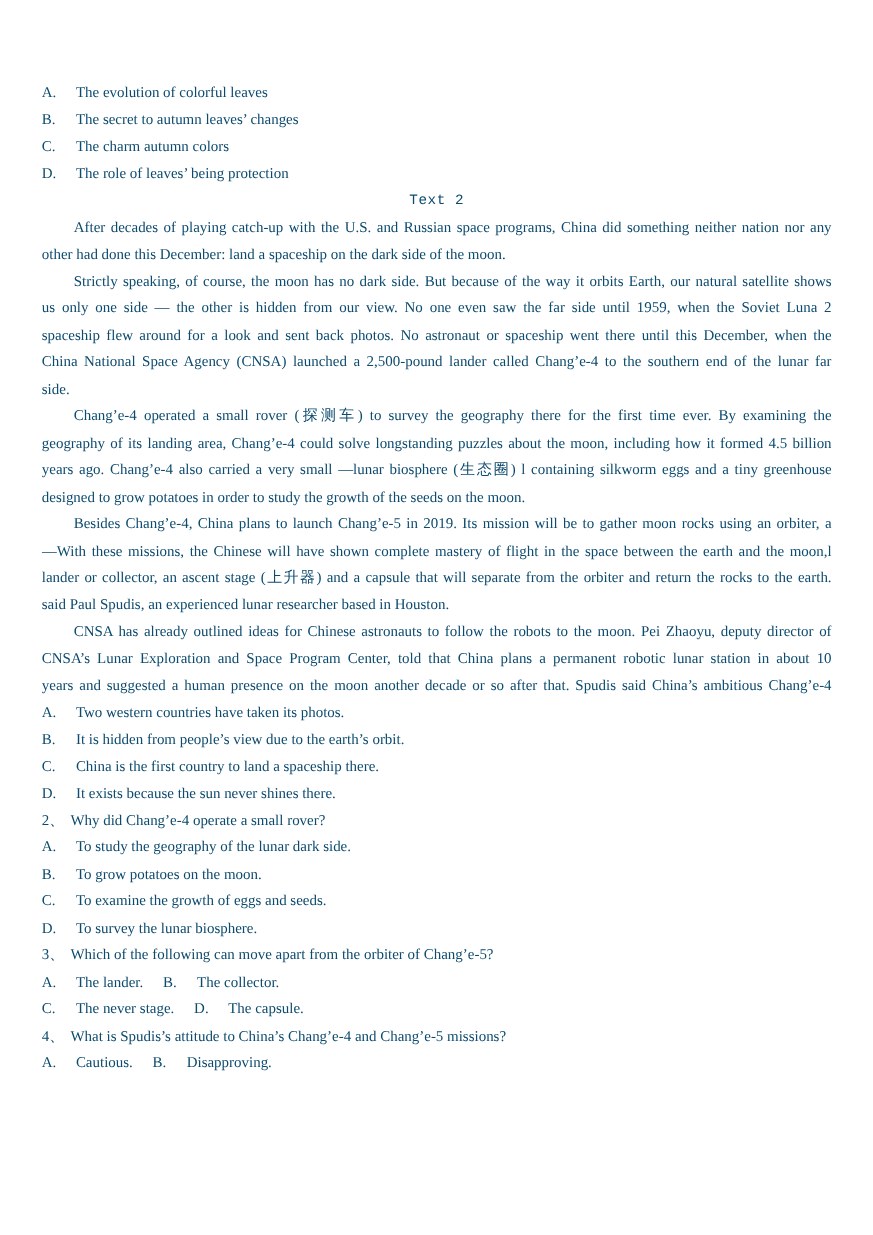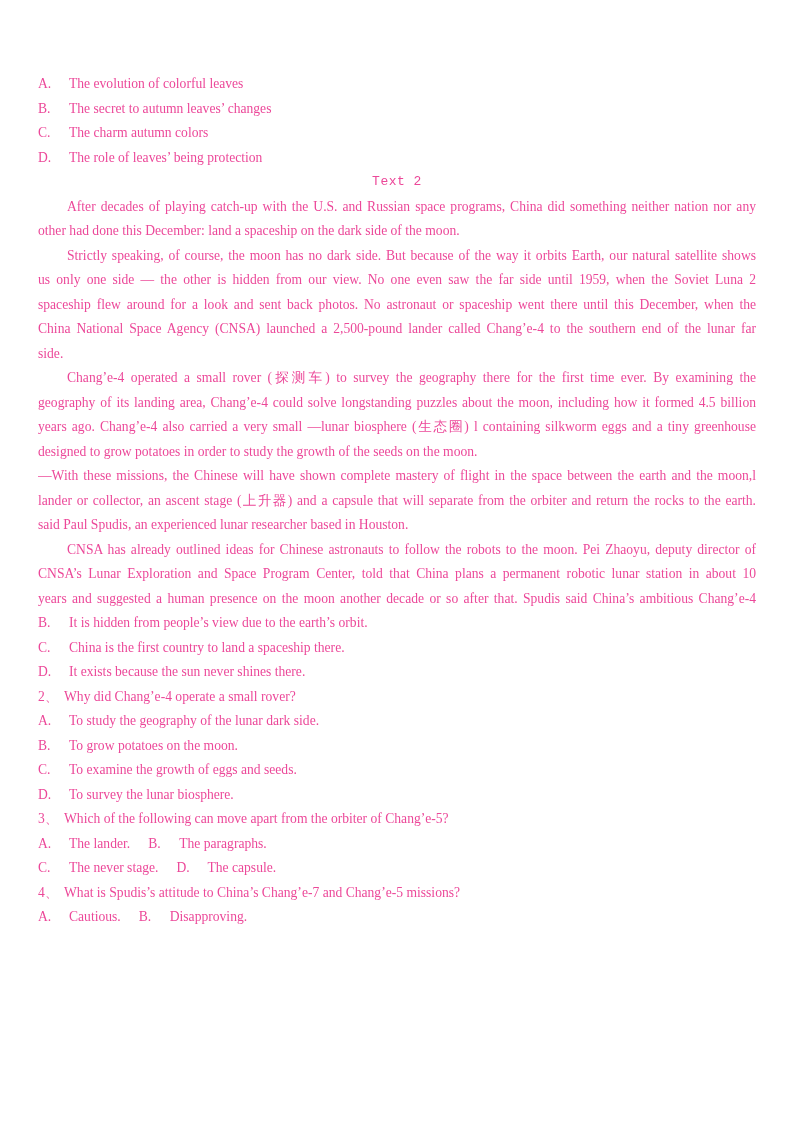--- a/index.html
+++ b/index.html
@@ -6,21 +6,21 @@
   html,body{margin:0;padding:0;background:#ffffff;}
   .page{
     position:relative;
     width:794px;height:1123px;
     margin:0 auto;
     background:#ffffff;
     box-sizing:border-box;
     padding:72px 38px 0 38px;
     font-family:"Liberation Serif","DejaVu Serif",serif;
     font-size:13.6px;
-    color:#ec4899;
+    color:#0c4a6e;
   }
   .line{
     height:24.5px;
     line-height:24.5px;
     overflow:hidden;
     text-align:left;
     white-space:normal;
   }
   .line.just{
     text-align:justify;
@@ -53,33 +53,35 @@
       <div class="line">other had done this December: land a spaceship on the dark side of the moon.</div>
       <div class="line indent just">Strictly speaking, of course, the moon has no dark side. But because of the way it orbits Earth, our natural satellite shows</div>
       <div class="line just">us only one side — the other is hidden from our view. No one even saw the far side until 1959, when the Soviet Luna 2</div>
       <div class="line just">spaceship flew around for a look and sent back photos. No astronaut or spaceship went there until this December, when the</div>
       <div class="line just">China National Space Agency (CNSA) launched a 2,500-pound lander called Chang’e-4 to the southern end of the lunar far</div>
       <div class="line">side.</div>
       <div class="line indent just">Chang’e-4 operated a small rover (探测车) to survey the geography there for the first time ever. By examining the</div>
       <div class="line just">geography of its landing area, Chang’e-4 could solve longstanding puzzles about the moon, including how it formed 4.5 billion</div>
       <div class="line just">years ago. Chang’e-4 also carried a very small —lunar biosphere (生态圈) l containing silkworm eggs and a tiny greenhouse</div>
       <div class="line">designed to grow potatoes in order to study the growth of the seeds on the moon.</div>
+      <div class="line indent just">Besides Chang’e-4, China plans to launch Chang’e-5 in 2019. Its mission will be to gather moon rocks using an orbiter, a</div>
       <div class="line just">—With these missions, the Chinese will have shown complete mastery of flight in the space between the earth and the moon,l</div>
       <div class="line just">lander or collector, an ascent stage (上升器) and a capsule that will separate from the orbiter and return the rocks to the earth.</div>
       <div class="line">said Paul Spudis, an experienced lunar researcher based in Houston.</div>
       <div class="line indent just">CNSA has already outlined ideas for Chinese astronauts to follow the robots to the moon. Pei Zhaoyu, deputy director of</div>
       <div class="line just">CNSA’s Lunar Exploration and Space Program Center, told that China plans a permanent robotic lunar station in about 10</div>
       <div class="line just">years and suggested a human presence on the moon another decade or so after that. Spudis said China’s ambitious Chang’e-4</div>
+      <div class="line"><span class="pair"><span class="opt-label">A.</span><span>Two western countries have taken its photos.</span></span></div>
       <div class="line"><span class="pair"><span class="opt-label">B.</span><span>It is hidden from people’s view due to the earth’s orbit.</span></span></div>
       <div class="line"><span class="pair"><span class="opt-label">C.</span><span>China is the first country to land a spaceship there.</span></span></div>
       <div class="line"><span class="pair"><span class="opt-label">D.</span><span>It exists because the sun never shines there.</span></span></div>
       <div class="line"><span class="qnum">2、</span><span>Why did Chang’e-4 operate a small rover?</span></div>
       <div class="line"><span class="pair"><span class="opt-label">A.</span><span>To study the geography of the lunar dark side.</span></span></div>
       <div class="line"><span class="pair"><span class="opt-label">B.</span><span>To grow potatoes on the moon.</span></span></div>
       <div class="line"><span class="pair"><span class="opt-label">C.</span><span>To examine the growth of eggs and seeds.</span></span></div>
       <div class="line"><span class="pair"><span class="opt-label">D.</span><span>To survey the lunar biosphere.</span></span></div>
       <div class="line"><span class="qnum">3、</span><span>Which of the following can move apart from the orbiter of Chang’e-5?</span></div>
-      <div class="line"><span class="pair"><span class="opt-label">A.</span><span>The lander.</span></span><span class="pair"><span class="opt-label">B.</span><span>The paragraphs.</span></span></div>
+      <div class="line"><span class="pair"><span class="opt-label">A.</span><span>The lander.</span></span><span class="pair"><span class="opt-label">B.</span><span>The collector.</span></span></div>
       <div class="line"><span class="pair"><span class="opt-label">C.</span><span>The never stage.</span></span><span class="pair"><span class="opt-label">D.</span><span>The capsule.</span></span></div>
-      <div class="line"><span class="qnum">4、</span><span>What is Spudis’s attitude to China’s Chang’e-7 and Chang’e-5 missions?</span></div>
+      <div class="line"><span class="qnum">4、</span><span>What is Spudis’s attitude to China’s Chang’e-4 and Chang’e-5 missions?</span></div>
       <div class="line"><span class="pair"><span class="opt-label">A.</span><span>Cautious.</span></span><span class="pair"><span class="opt-label">B.</span><span>Disapproving.</span></span></div>
     </div>
 </div>
 
 </body></html>

